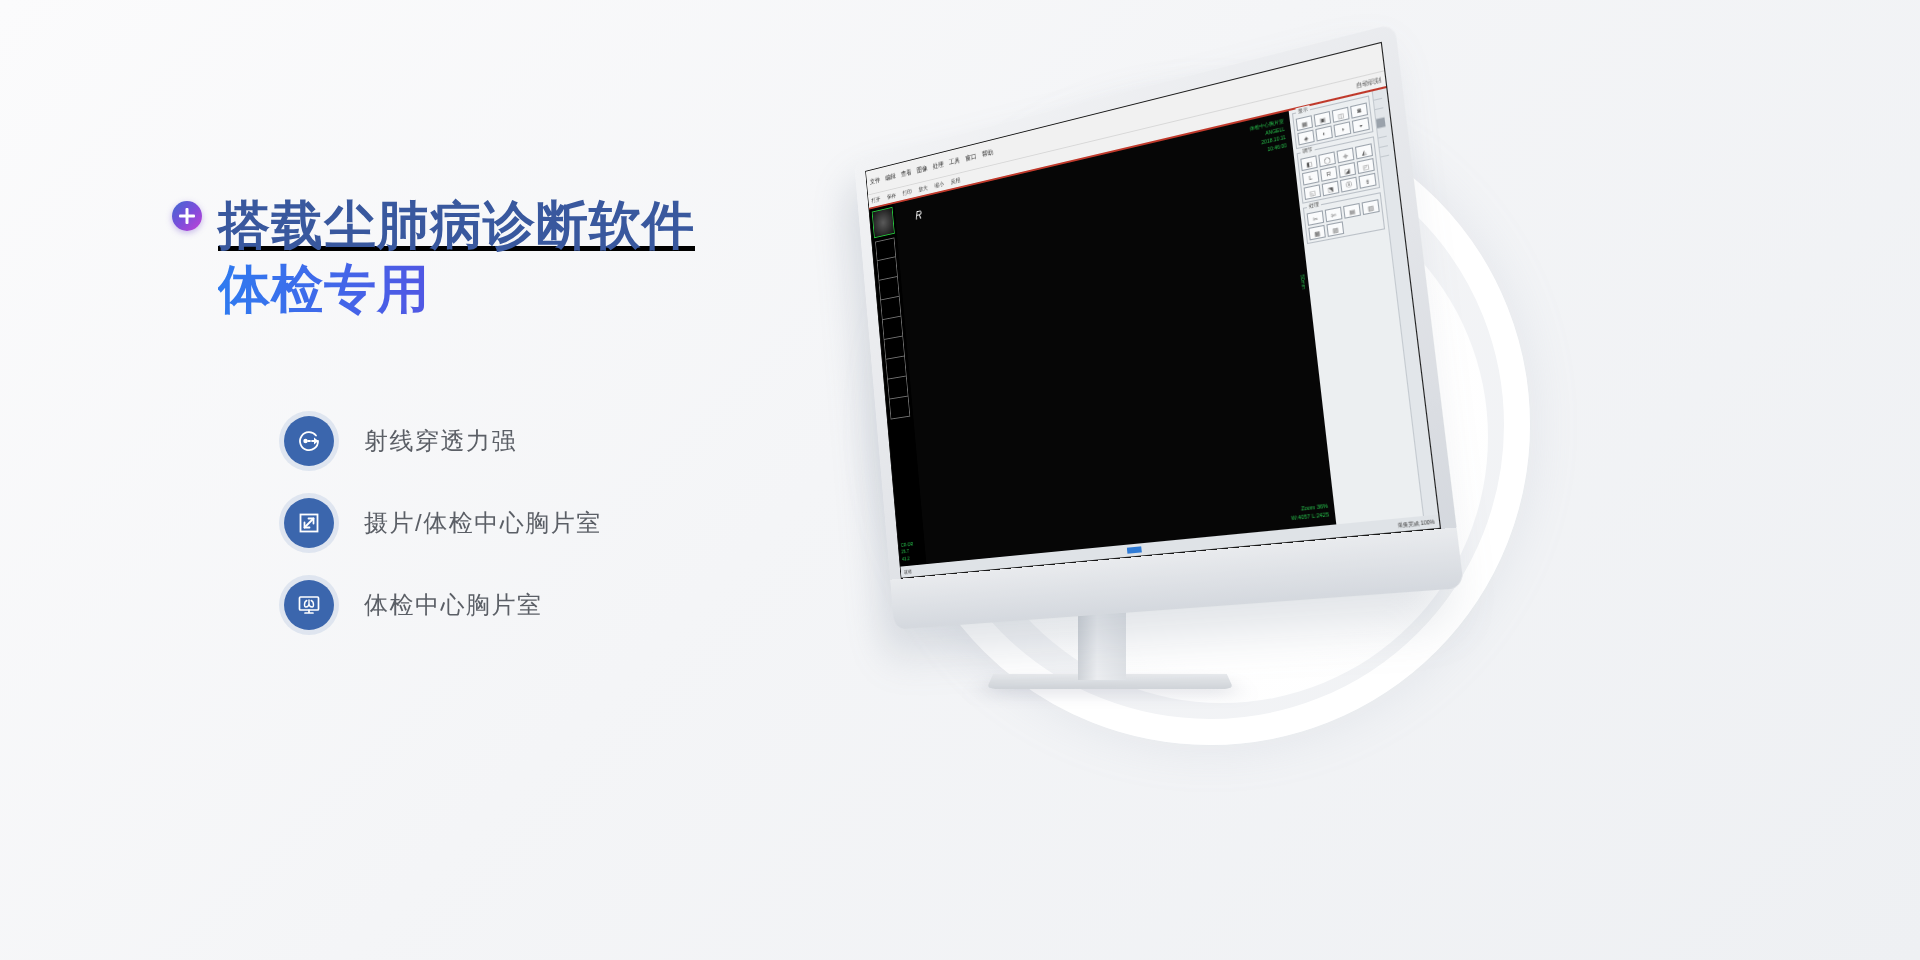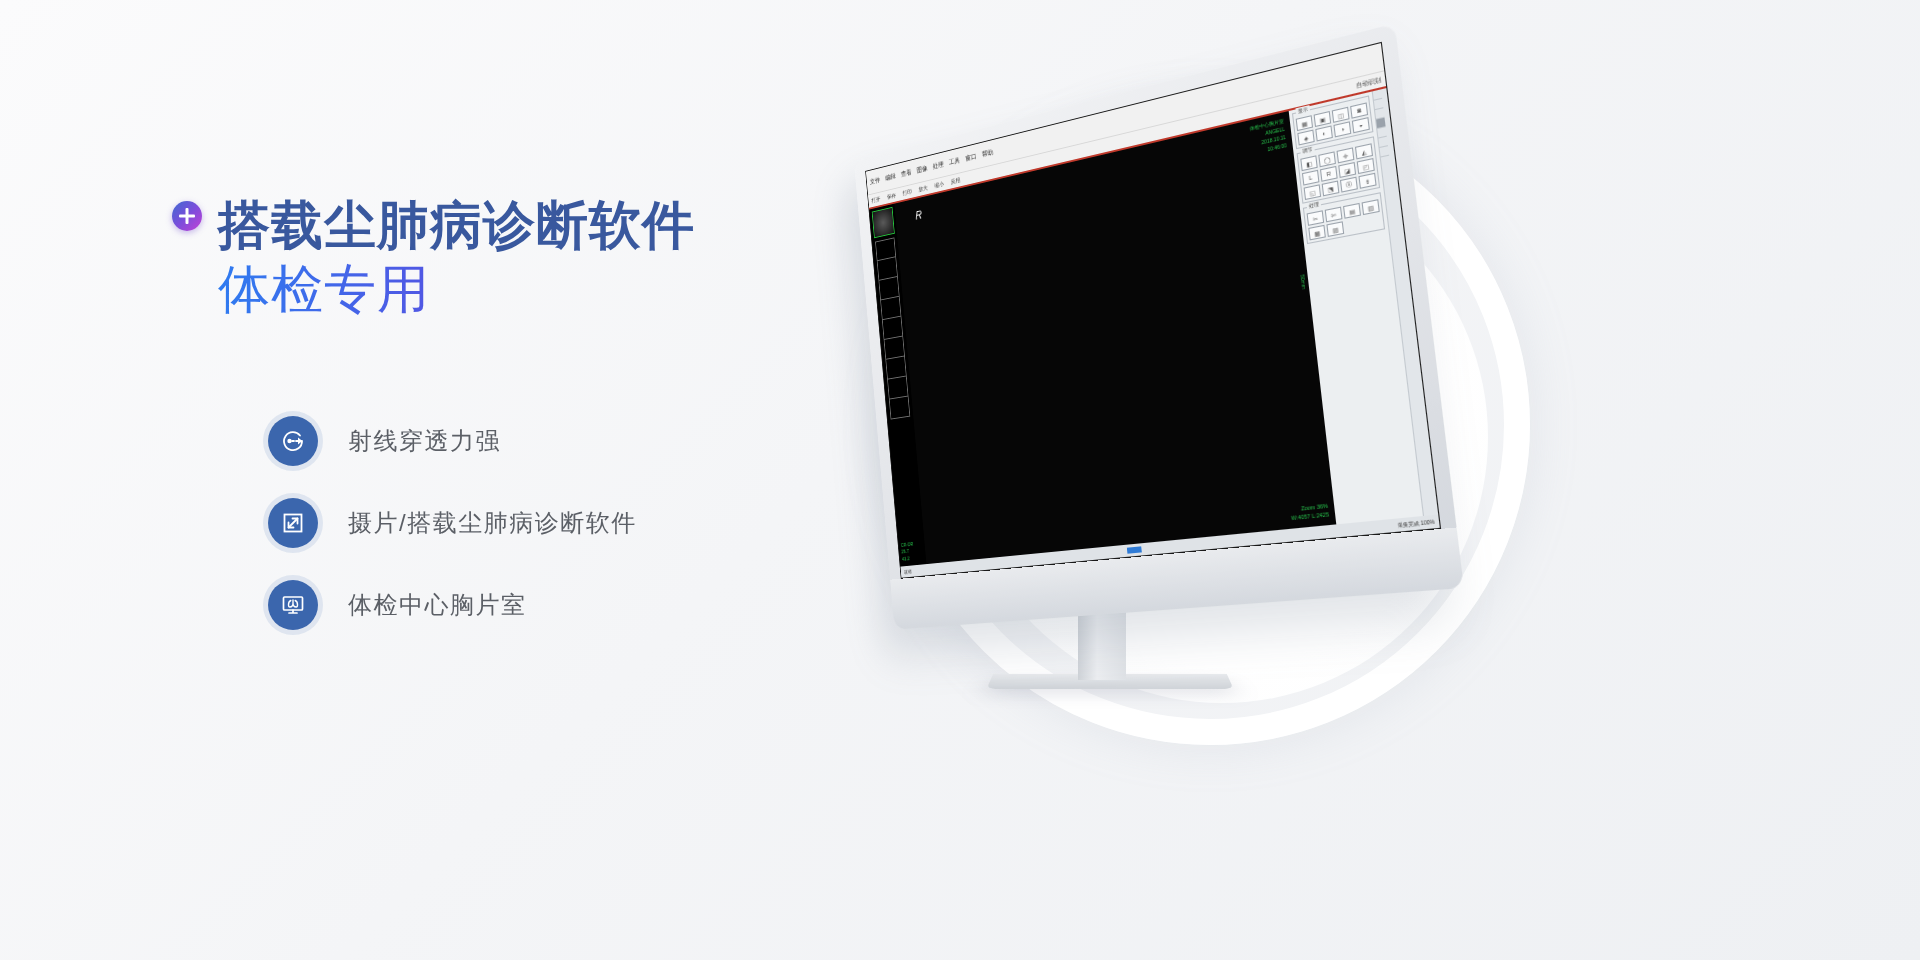--- a/index.html
+++ b/index.html
@@ -10,47 +10,47 @@
   }
   .stage {
     position: relative;
     width: 1920px; height: 960px;
     background: linear-gradient(135deg, #fbfbfc 0%, #f4f5f7 45%, #eef0f3 100%);
   }
 
   
   .copy { position: absolute; left: 218px; top: 195px; width: 640px; }
 
-  .title-row { position: relative; display: flex; align-items: flex-start; }
+  .title-row { position: relative; display: flex; align-items: flex-start; text-decoration: underline; }
   .plus-badge {
     position: absolute; left: -46px; top: 6px;
     width: 30px; height: 30px; border-radius: 50%;
     background: linear-gradient(135deg, #3f6ad1 0%, #7b4ddb 50%, #c341d6 100%);
     box-shadow: 0 2px 6px rgba(100,60,200,.35);
   }
   .plus-badge::before, .plus-badge::after {
     content: ""; position: absolute; background: #fff; border-radius: 1px;
   }
   .plus-badge::before { left: 50%; top: 7px; width: 3px; height: 16px; transform: translateX(-50%); }
   .plus-badge::after  { top: 50%; left: 7px; height: 3px; width: 16px; transform: translateY(-50%); }
 
   .headline-1 {
     font-size: 52px; font-weight: bold; letter-spacing: 1px;
     color: #39589e; line-height: 1.16; white-space: nowrap;
   }
   .headline-2 {
-    font-size: 52px; font-weight: normal; letter-spacing: 1px;
+    font-size: 52px; font-weight: bold; letter-spacing: 1px;
     line-height: 1.16; white-space: nowrap; margin-top: 4px;
     background: linear-gradient(90deg, #2f7bf0 0%, #5a4de0 42%, #a434d8 72%, #b82fd0 100%);
     -webkit-background-clip: text; background-clip: text;
     -webkit-text-fill-color: transparent; color: transparent;
   }
 
   
-  .features { position: absolute; left: 268px; top: 400px; }
+  .features { position: absolute; left: 284px; top: 400px; }
   .feature { display: flex; align-items: center; height: 82px; }
   .f-icon {
     position: relative; width: 50px; height: 50px; border-radius: 50%;
     background: #3b66ad; flex: 0 0 50px;
     display: flex; align-items: center; justify-content: center;
     box-shadow: 0 0 0 5px rgba(170,190,220,.30);
   }
   .f-icon svg { display: block; }
   .f-label {
     margin-left: 30px; font-size: 24px; color: #5b5f66; letter-spacing: 1.5px;
@@ -215,21 +215,21 @@
 
     <div class="feature">
       <span class="f-icon">
         <svg width="28" height="28" viewBox="0 0 28 28" fill="none">
           <rect x="5.5" y="5.5" width="17" height="17" stroke="#fff" stroke-width="1.8"></rect>
           <path d="M18.5 9.5 9.5 18.5" stroke="#fff" stroke-width="1.8" stroke-linecap="round"></path>
           <path d="M18.5 9.5h-5M18.5 9.5v5" stroke="#fff" stroke-width="1.8" stroke-linecap="round"></path>
           <path d="M9.5 18.5h5M9.5 18.5v-5" stroke="#fff" stroke-width="1.8" stroke-linecap="round"></path>
         </svg>
       </span>
-      <span class="f-label">摄片/搭载尘肺病诊断软件</span>
+      <span class="f-label">摄片/体检中心胸片室</span>
     </div>
 
     <div class="feature">
       <span class="f-icon">
         <svg width="28" height="28" viewBox="0 0 28 28" fill="none">
           <rect x="4.5" y="6" width="19" height="13" rx="1" stroke="#fff" stroke-width="1.7"></rect>
           <path d="M10 22h8M14 19v3" stroke="#fff" stroke-width="1.7" stroke-linecap="round"></path>
           <path d="M14 9v5M14 12c0 3-2 4-3.2 4-1 0-1.3-1-1.3-2.2 0-2 1.2-3.8 2.3-4.3M14 12c0 3 2 4 3.2 4 1 0 1.3-1 1.3-2.2 0-2-1.2-3.8-2.3-4.3" stroke="#fff" stroke-width="1.4" stroke-linecap="round"></path>
         </svg>
       </span>

